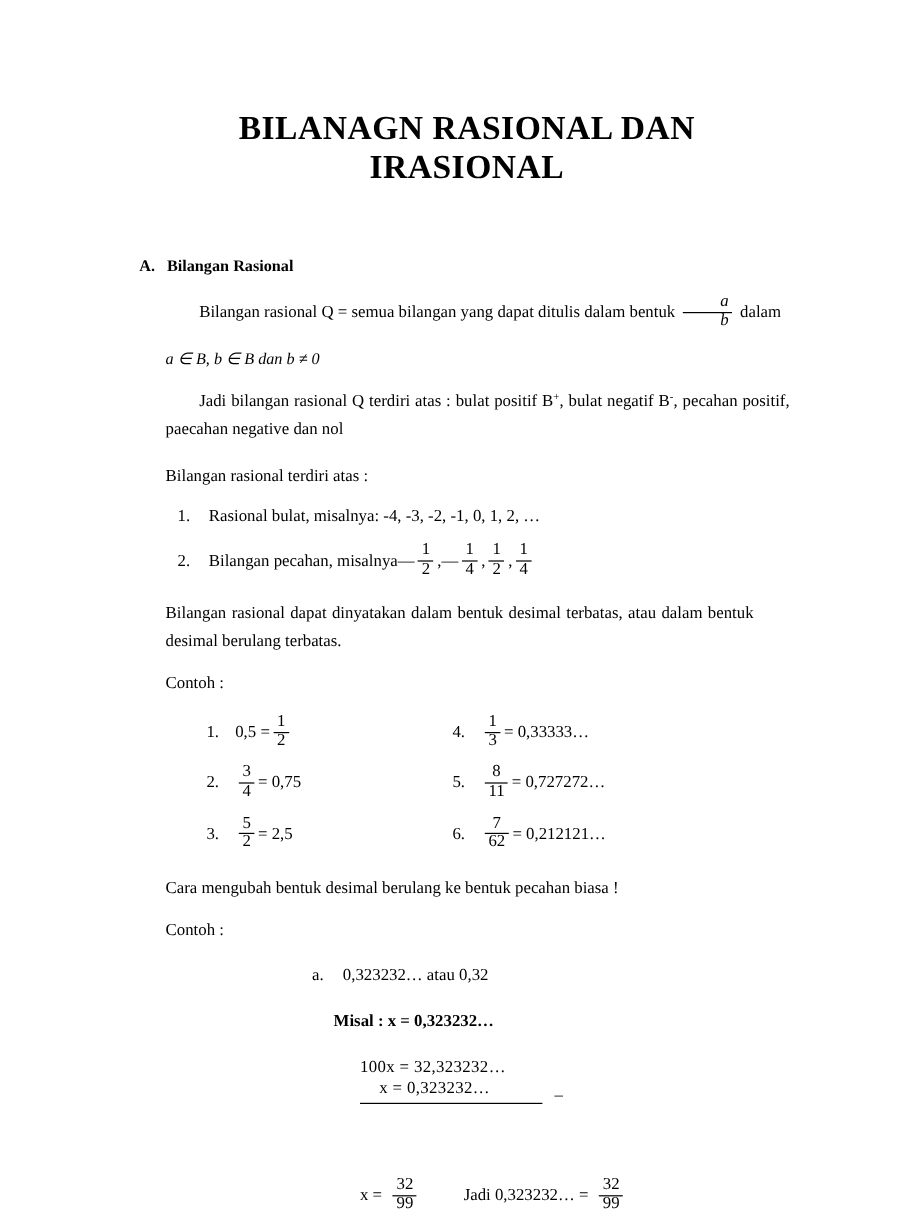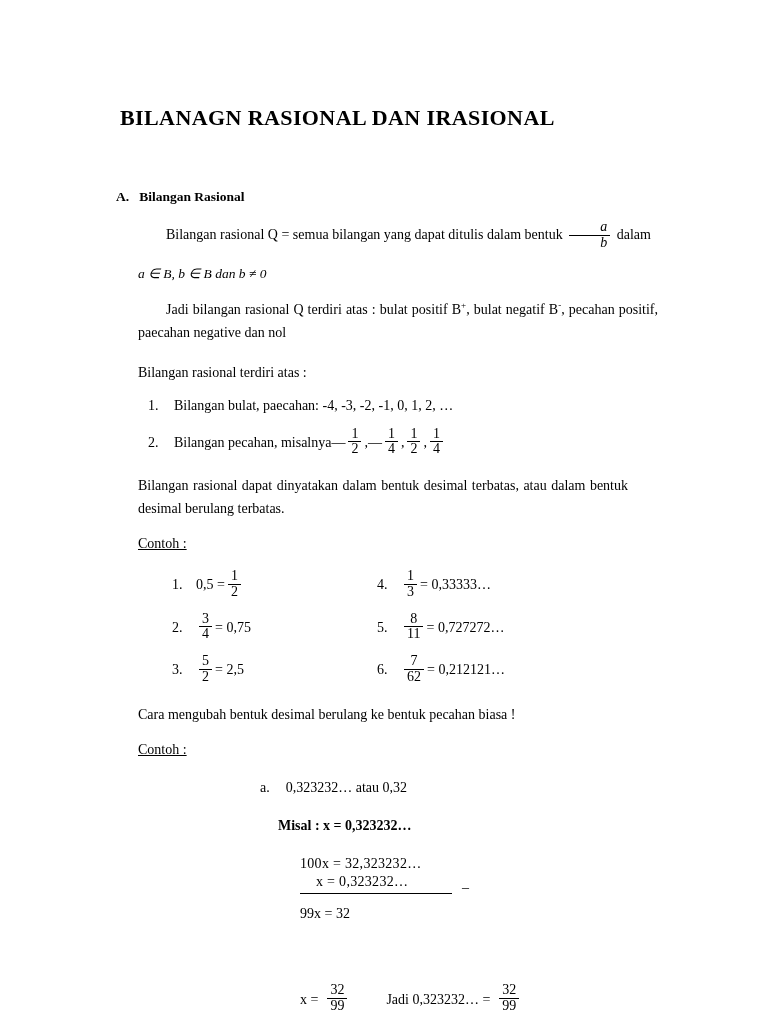--- a/index.html
+++ b/index.html
@@ -18,23 +18,24 @@
   }
   .page {
     position: relative;
     width: 768px;
     height: 1024px;
     padding: 60px 110px 0 110px;
   }
   .doc-title {
     font-family: "Liberation Serif", serif;
     font-weight: bold;
-    font-size: 22px;
+    font-size: 28px;
     letter-spacing: 0.4px;
-    margin: 45px 0 0 0;
+    text-align: center;
+    margin: 32px 0 0 0;
     padding-left: 10px;
   }
   .section-head {
     font-family: "Liberation Serif", serif;
     font-weight: bold;
     font-size: 13.5px;
     margin-top: 58px;
     margin-left: 6px;
     display: flex;
     gap: 10px;
@@ -91,21 +92,21 @@
     align-items: center;
     margin-top: 12px;
     font-size: 14px;
   }
   .ex-col {
     display: flex;
     align-items: center;
     width: 205px;
   }
   .ex-col .lbl { width: 24px; flex: none; }
-  .contoh { font-size: 14px; margin-top: 16px; text-decoration: underline; }
+  .contoh { font-size: 14px; margin-top: 16px; }
   .sub-a {
     display: flex;
     margin-top: 22px;
     margin-left: 150px;
     font-size: 14px;
     gap: 16px;
   }
   .misal {
     margin-top: 22px;
     margin-left: 168px;
@@ -167,21 +168,21 @@
   <div class="italic-line pad-left">a ∈ B, b ∈ B dan b ≠ 0</div>
 
   <p class="para indent pad-left">
     <span>Jadi bilangan rasional Q terdiri atas : bulat positif B</span><sup>+</sup><span>, bulat negatif B</span><sup>-</sup><span>, pecahan positif, paecahan negative dan nol</span>
   </p>
 
   <p class="para pad-left">Bilangan rasional terdiri atas :</p>
 
   <div class="list-row">
     <span class="list-num">1.</span>
-    <span>Bilangan bulat, paecahan: -4, -3, -2, -1, 0, 1, 2, …</span>
+    <span>Rasional bulat, misalnya: -4, -3, -2, -1, 0, 1, 2, …</span>
   </div>
 
   <div class="list-row">
     <span class="list-num">2.</span>
     <span>Bilangan pecahan, misalnya</span>
     <span style="display:flex;align-items:center;">
       <span>—</span>
       <span class="inline-frac">
         <span class="num">1</span>
         <span class="den">2</span>
@@ -280,21 +281,20 @@
   </div>
 
   <div class="misal">Misal : x = 0,323232…</div>
 
   <div class="calc">
     <div class="calc-line">100x = 32,323232…</div>
     <div class="calc-line two">x =   0,323232…</div>
     <div class="calc-rule">
       <span class="minus-mark">–</span>
     </div>
-    <div class="calc-result">99x =  32</div>
   </div>
 
   <div class="final">
     <span class="final-group">
       <span>x  =</span>
       <span class="inline-frac">
         <span class="num">32</span>
         <span class="den">99</span>
       </span>
     </span>

